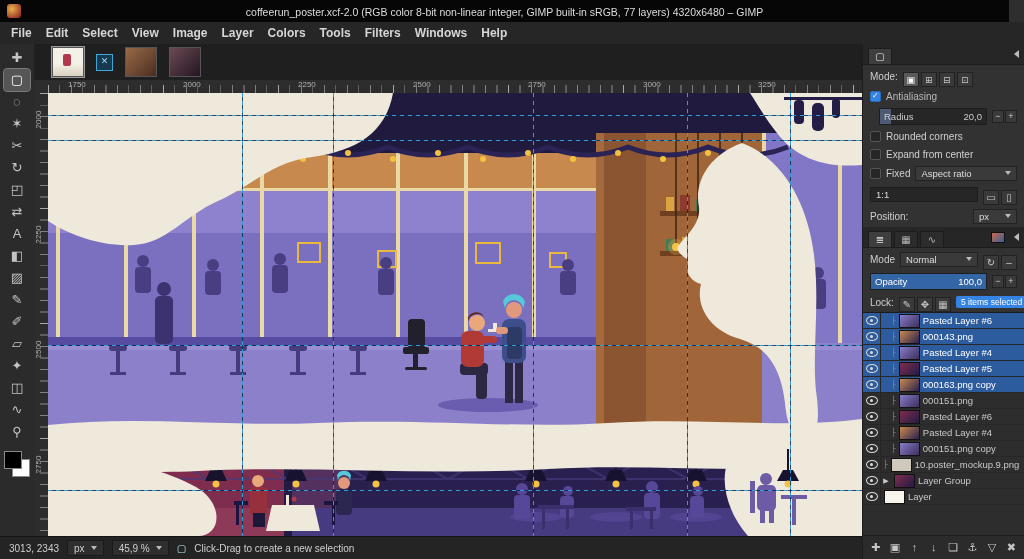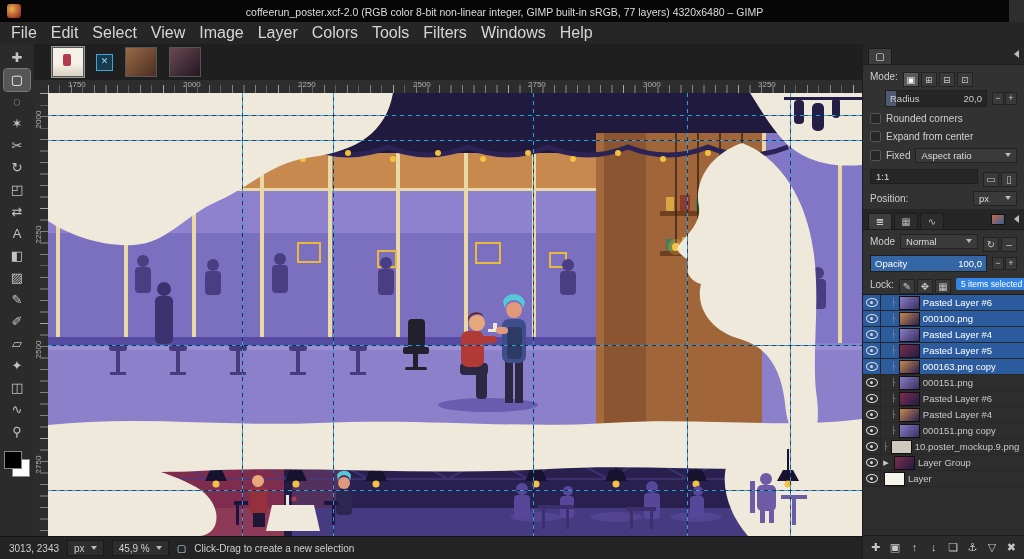--- a/index.html
+++ b/index.html
@@ -6,21 +6,21 @@
   .app{position:relative;width:1024px;height:559px;background:#2e2e2e;overflow:hidden;
        font-family:"Liberation Sans","DejaVu Sans",sans-serif;color:#ccc;font-size:10px;}
   
   .titlebar{position:absolute;top:0;left:0;right:15px;height:24px;background:#060606;
             display:flex;align-items:center;justify-content:center;color:#dcdcdc;font-size:10.5px;}
   .win-icon{position:absolute;left:7px;top:4px;width:14px;height:14px;border-radius:3px;
             background:radial-gradient(circle at 35% 35%,#e8b24a,#a8442e 70%,#5e2620);}
   
   .menubar{position:absolute;top:22px;left:0;right:0;height:22px;background:#262626;
            border-bottom:1px solid #191919;display:flex;align-items:center;padding-left:4px;}
-  .menu-item{padding:3px 7px;color:#d6d6d6;font-size:16px;}
+  .menu-item{padding:3px 7px;color:#d6d6d6;font-size:12px;font-weight:bold;}
   
   .toolbox{position:absolute;top:44px;left:0;width:34px;bottom:23px;background:#2b2b2b;
            border-right:1px solid #1f1f1f;display:flex;flex-direction:column;align-items:center;padding-top:3px;}
   .tool{width:26px;height:22px;line-height:22px;text-align:center;font-size:13px;color:#c4c4c4;flex:none;}
   .tool.active{background:#565656;border-radius:3px;color:#fff;outline:1px solid #7a7a7a;}
   .swatches{position:relative;width:26px;height:26px;margin-top:8px;flex:none;}
   .swatch-bg{position:absolute;right:0;bottom:0;width:16px;height:16px;background:#fff;border:1px solid #888;}
   .swatch-fg{position:absolute;left:0;top:0;width:16px;height:16px;background:#000;border:1px solid #888;}
   
   .tabstrip{position:absolute;top:44px;left:34px;width:828px;height:36px;background:#1f1f1f;
@@ -460,23 +460,27 @@
     <div class="opt-row r22">
       <span class="opt-label">Mode:</span>
       <span class="tabs-slot" id="mode-buttons">
           <span class="mode-btn active">▣</span>
           <span class="mode-btn">⊞</span>
           <span class="mode-btn">⊟</span>
           <span class="mode-btn">⊡</span>
         </span>
     </div>
 
-
-
-    <div class="opt-row r22" style="padding-left:22px;">
+    <div class="opt-row r18">
+      <span class="checkbox checked"></span>
+      <span class="opt-label dim">Antialiasing</span>
+    </div>
+
+
+    <div class="opt-row r22" style="padding-left:16px;">
       <span class="slider">
         <span class="fill fill-radius"></span>
         <span>Radius</span>
         <span>20,0</span>
       </span>
       <span class="stepper">
         <span class="sbtn">−</span>
         <span class="sbtn">+</span>
       </span>
     </div>
@@ -570,21 +574,21 @@
           <span class="tree" style="margin-left: 8px;">├</span>
           <span class="layer-thumb thumb-scene1"></span>
           <span class="layer-name">Pasted Layer #6</span>
         </div>
         <div class="layer-row selected">
           <span class="eye-cell">
             <span class="eye"></span>
           </span>
           <span class="tree" style="margin-left: 8px;">├</span>
           <span class="layer-thumb thumb-scene2"></span>
-          <span class="layer-name">000100.png</span>
+          <span class="layer-name">000143.png</span>
         </div>
         <div class="layer-row selected">
           <span class="eye-cell">
             <span class="eye"></span>
           </span>
           <span class="tree" style="margin-left: 8px;">├</span>
           <span class="layer-thumb thumb-scene1"></span>
           <span class="layer-name">Pasted Layer #4</span>
         </div>
         <div class="layer-row selected">

